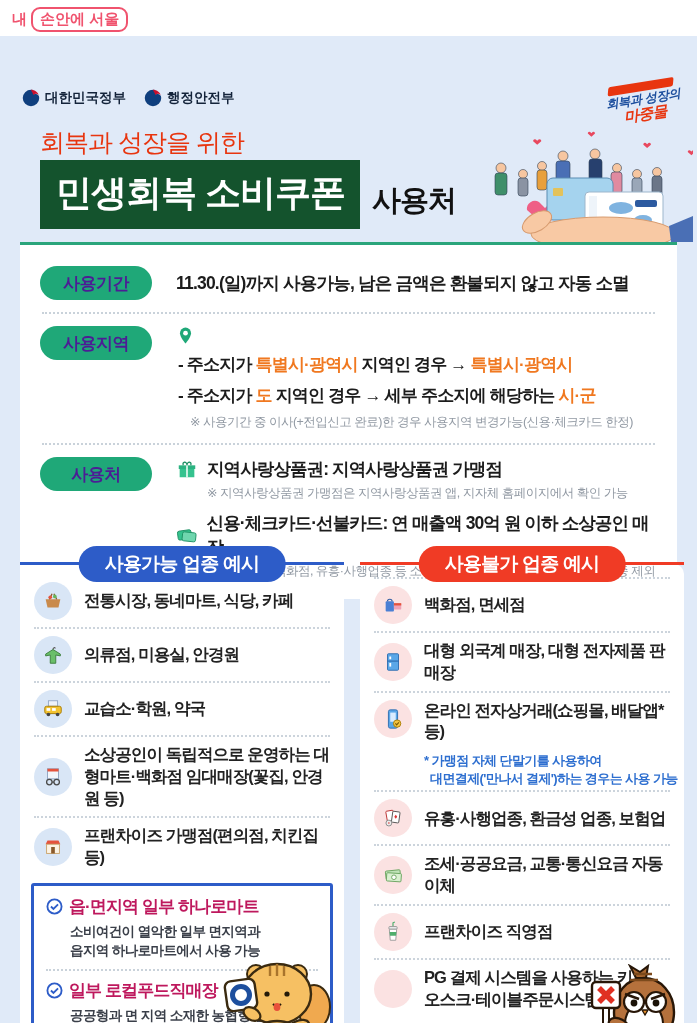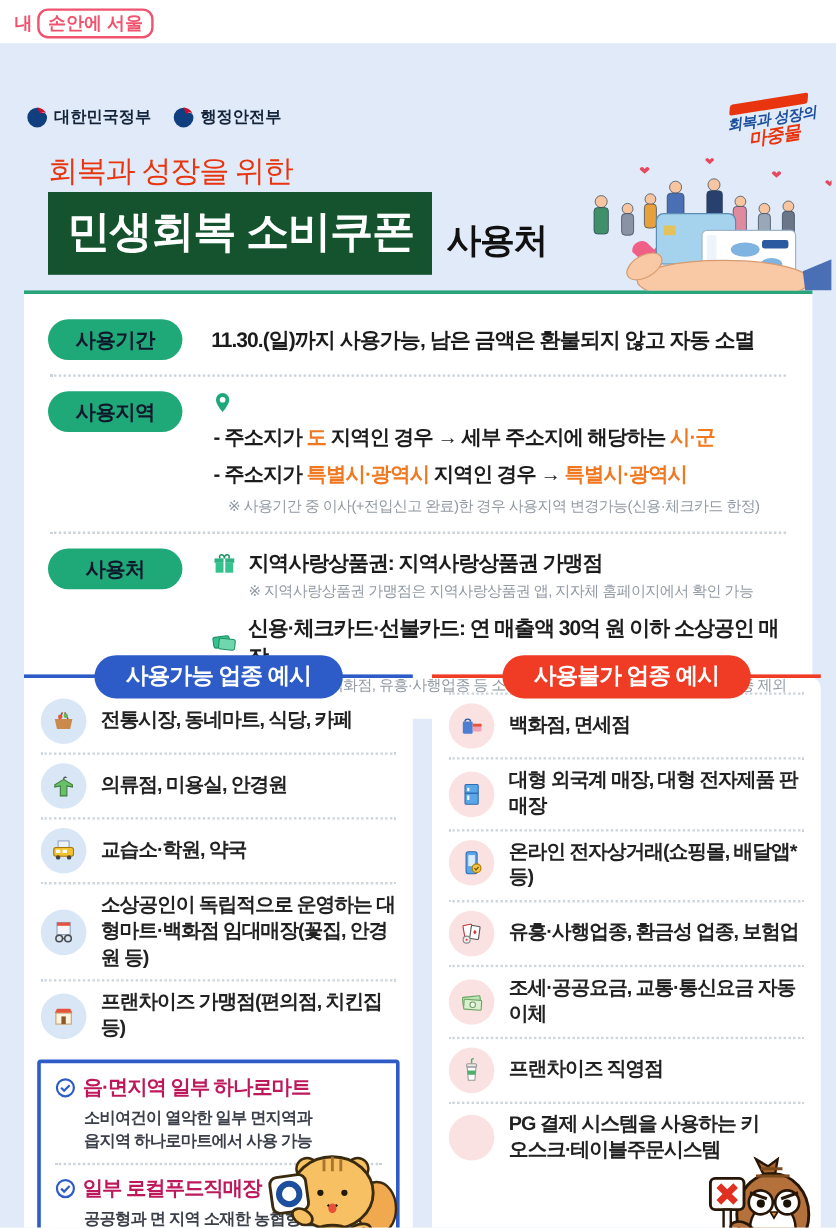--- a/index.html
+++ b/index.html
@@ -28,21 +28,21 @@
   .titlesuffix{color:#111;font-size:29px;font-weight:bold;letter-spacing:-1px;padding-bottom:8px;}
 
   .illus{position:absolute;top:94px;right:4px;z-index:2;}
 
   .greenline{position:absolute;top:206px;left:20px;width:657px;height:3px;background:#2aa57b;z-index:1;}
 
   
   .infocard{position:absolute;top:209px;left:20px;width:657px;background:#fff;border-radius:0 0 8px 8px;
             padding:12px 20px 10px 20px;box-sizing:border-box;z-index:2;}
   .irow{display:flex;padding:9px 0;}
-  .pill{flex:0 0 112px;height:34px;border-radius:17px;background:#1fa878;color:#0f172a;font-weight:bold;font-size:17px;
+  .pill{flex:0 0 112px;height:34px;border-radius:17px;background:#1fa878;color:#4c1d95;font-weight:bold;font-size:17px;
         display:flex;align-items:center;justify-content:center;margin-right:24px;letter-spacing:-0.5px;}
   .rowbody{flex:1;color:#1c1c1c;}
   .rowbody.single{font-weight:bold;font-size:17.5px;line-height:34px;letter-spacing:-0.8px;}
   .dotsep{border-top:2px dotted #c9d2da;margin:3px 2px;}
   .hline{display:flex;align-items:center;gap:7px;font-weight:bold;font-size:18px;letter-spacing:-0.8px;}
   .sub{font-weight:bold;font-size:17px;margin:8px 0 0 2px;letter-spacing:-0.8px;}
   .hl{color:#f07820;}
   .note{color:#9199a3;font-size:12.5px;margin:7px 0 0 14px;letter-spacing:-0.5px;}
   .witem{display:flex;gap:9px;align-items:center;font-weight:bold;font-size:17.5px;letter-spacing:-0.9px;}
   .wnote{color:#9199a3;font-size:12.5px;margin:4px 0 9px 31px;letter-spacing:-0.5px;}
@@ -186,24 +186,24 @@
     <div class="irow">
       <div class="pill">사용지역</div>
       <div class="rowbody">
         <div class="hline">
           <svg width="19" height="19" viewBox="0 0 24 24">
             <path d="M12 2a7 7 0 0 0-7 7c0 5 7 13 7 13s7-8 7-13a7 7 0 0 0-7-7z" fill="#1fa878"></path>
             <circle cx="12" cy="9" r="3" fill="#ffffff"></circle>
           </svg>
         </div>
         <div class="sub">
+          <span>- 주소지가 </span><span class="hl">특별시·광역시</span><span> 지역인 경우 → </span><span class="hl">특별시·광역시</span>
+        </div>
+        <div class="sub">
           <span>- 주소지가 </span><span class="hl">도</span><span> 지역인 경우 → 세부 주소지에 해당하는 </span><span class="hl">시·군</span>
-        </div>
-        <div class="sub">
-          <span>- 주소지가 </span><span class="hl">특별시·광역시</span><span> 지역인 경우 → </span><span class="hl">특별시·광역시</span>
         </div>
         <div class="note">※ 사용기간 중 이사(+전입신고 완료)한 경우 사용지역 변경가능(신용·체크카드 한정)</div>
       </div>
     </div>
 
     <div class="dotsep"></div>
 
     <div class="irow">
       <div class="pill">사용처</div>
       <div class="rowbody">
@@ -359,20 +359,24 @@
       <div class="li" style="align-items:flex-start">
         <span class="icb p">
           <svg width="22" height="22" viewBox="0 0 24 24">
               <rect x="7" y="2" width="10" height="20" rx="2" fill="#5aa7e8" stroke="#2c6cb0"></rect>
               <rect x="9" y="5" width="6" height="10" fill="#d9ecff"></rect>
               <circle cx="16.5" cy="17" r="4" fill="#f5c542" stroke="#a87b00"></circle>
               <path d="M14.6 16.8l1.4 1.7 2.4-2.8" stroke="#7a5800" fill="none" stroke-width="1.2"></path>
             </svg>
         </span>
         <span class="txt">온라인 전자상거래(쇼핑몰, 배달앱* 등)</span>
+      </div>
+      <div class="bnotes">
+        <div>* 가맹점 자체 단말기를 사용하여</div>
+        <div class="n2">대면결제('만나서 결제')하는 경우는 사용 가능</div>
       </div>
       <div class="dotsep2"></div>
 
       <div class="li">
         <span class="icb p">
           <svg width="22" height="22" viewBox="0 0 24 24">
               <rect x="5" y="4" width="8" height="12" rx="1" fill="#fff" stroke="#b33" transform="rotate(-10 9 10)"></rect>
               <rect x="11" y="5" width="8" height="12" rx="1" fill="#fff" stroke="#555" transform="rotate(8 15 11)"></rect>
               <path d="M15 8.5l1.6 2.2-1.6 2.2-1.6-2.2z" fill="#d33"></path>
               <circle cx="7.5" cy="17.5" r="3.2" fill="#ececec" stroke="#888"></circle>

